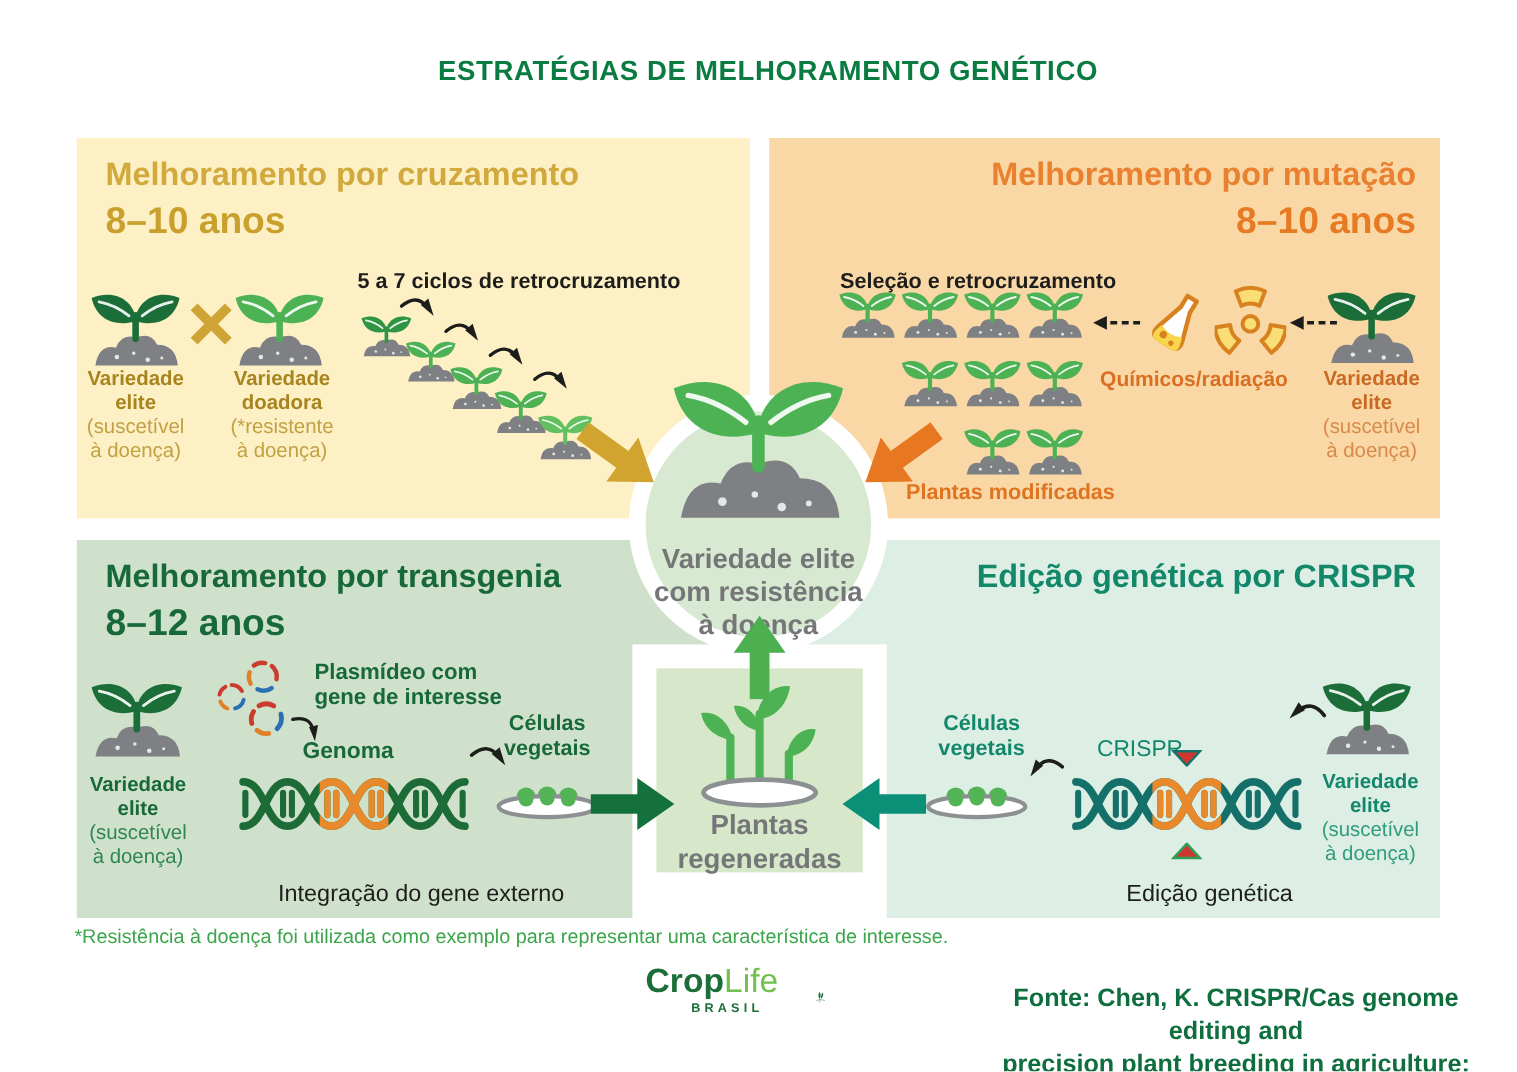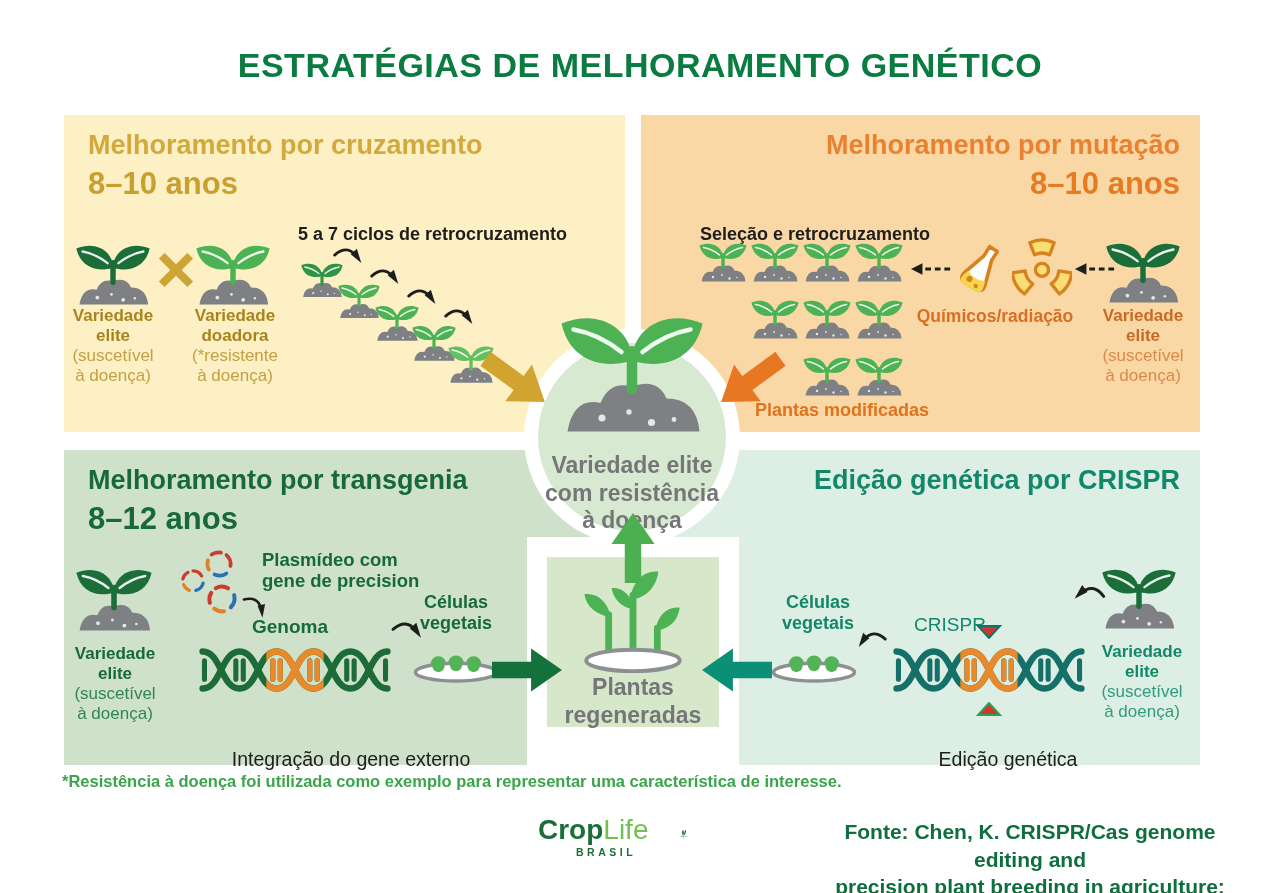--- a/index.html
+++ b/index.html
@@ -3,42 +3,42 @@
 <meta charset="utf-8">
 <style>
   html,body{margin:0;padding:0;background:#fff;}
   .page{position:relative;width:1264px;height:893px;overflow:hidden;background:#fff;
         font-family:"Liberation Sans","DejaVu Sans",sans-serif;}
   .abs{position:absolute;}
   .pre{white-space:pre-line;}
   .ctr{text-align:center;}
   .rgt{text-align:right;}
 
-  .title{left:16px;right:0;top:46px;text-align:center;font-size:34px;font-weight:800;
+  .title{left:16px;right:0;top:46px;text-align:center;font-size:23px;font-weight:800;
          color:#0b7c41;letter-spacing:.5px;}
 
   .panel{position:absolute;z-index:0;}
   .panel.tl{left:64px;top:115px;width:561px;height:317px;background:#fcf0c4;}
   .panel.tr{left:641px;top:115px;width:559px;height:317px;background:#f9d8a5;}
   .panel.bl{left:64px;top:450px;width:561px;height:315px;background:#cfe1ca;}
   .panel.br{left:641px;top:450px;width:559px;height:315px;background:#ddeee5;}
 
   .qhead{font-size:27px;font-weight:600;line-height:1.05;text-align:right;}
   .qyears{font-size:31px;font-weight:800;}
   .tl-head{left:88px;top:131px;color:#d2a93c;}
   .tl-years{left:88px;top:166px;color:#c9a02e;}
   .tr-head{left:660px;top:131px;width:520px;color:#ea8130;}
   .tr-years{left:660px;top:166px;width:520px;color:#e67b23;}
   .bl-head{left:88px;top:466px;color:#17693a;}
   .bl-years{left:88px;top:501px;color:#17693a;}
   .br-head{left:660px;top:466px;width:520px;color:#12876a;}
   .br-years{left:660px;top:501px;width:520px;color:#12876a;}
 
   .note{font-size:18px;font-weight:600;color:#1d1d1b;margin-top:21px;}
-  .smallcap{font-size:19.5px;font-weight:500;color:#1d1d1b;margin-top:14px;}
+  .smallcap{font-size:19.5px;font-weight:500;color:#1d1d1b;}
 
   .plantlab{font-size:17px;line-height:1.18;text-align:center;}
   .plantlab .nm{font-weight:800;display:block;}
   .plantlab .cond{font-weight:500;display:block;}
 
   .gold-nm{color:#a8841f;} .gold-cond{color:#c3a044;}
   .org-nm{color:#c96a24;} .org-cond{color:#d98a4a;}
   .grn-nm{color:#17693a;} .grn-cond{color:#2f8653;}
   .tea-nm{color:#12876a;} .tea-cond{color:#2f9c7d;}
 
@@ -53,24 +53,24 @@
   .circle-label{left:532px;top:452px;width:200px;z-index:3;font-size:23px;font-weight:700;
                 color:#747678;line-height:1.2;}
   .sq-outer{left:527px;top:537px;width:212px;height:228px;background:#fff;z-index:1;}
   .sq-inner{left:547px;top:557px;width:172px;height:170px;background:#d7e8ca;z-index:1;}
   .sq-label{left:527px;top:674px;width:212px;z-index:3;font-size:23px;font-weight:700;
             color:#747678;line-height:1.2;}
 
   .icon{display:block;}
   .z3{z-index:3;} .z4{z-index:4;}
 
-  .footnote{left:62px;top:772px;font-size:16.5px;font-weight:700;color:#3aa54a;}
+  .footnote{left:62px;top:772px;font-size:16.5px;font-weight:400;color:#3aa54a;}
   .source{left:835px;top:818px;width:390px;font-size:21px;font-weight:700;
           color:#0f6e3e;line-height:1.32;text-align:center;}
-  .logo{left:538px;top:804px;width:150px;height:66px;display:flex;align-items:center;gap:28px;}
+  .logo{left:538px;top:804px;width:150px;height:66px;display:flex;align-items:flex-start;gap:28px;}
   .logo-text{line-height:1;}
   .logo-row{font-size:28px;}
   .logo-crop{color:#1b6e38;font-weight:600;}
   .logo-life{color:#72c14e;font-weight:500;}
   .logo-brasil{font-size:10.5px;letter-spacing:3.5px;color:#1b6e38;font-weight:700;
                margin-top:3px;margin-left:38px;}
 </style>
 </head>
 <body>
 
@@ -318,21 +318,21 @@
   <svg class="abs icon z3" style="left:180px;top:568px;width:26px;height:26px;">
       <use href="#sym-plasmid"></use>
     </svg>
   <svg class="abs icon z3" style="left:204px;top:549px;width:30px;height:30px;transform:rotate(40deg);">
       <use href="#sym-plasmid"></use>
     </svg>
   <svg class="abs icon z3" style="left:206px;top:583px;width:32px;height:32px;transform:rotate(-30deg);">
       <use href="#sym-plasmid"></use>
     </svg>
   <div class="abs green-lab pre z3" style="left:262px;top:549px;font-size:18.5px;">Plasmídeo com
-gene de precision</div>
+gene de interesse</div>
   <svg class="abs icon z3" style="left:238px;top:596px;width:30px;height:26px;transform:rotate(28deg);">
       <use href="#sym-carrow"></use>
     </svg>
   <div class="abs green-lab z3" style="left:252px;top:616px;font-size:19px;">Genoma</div>
 
   <svg class="abs icon z3" style="left:198px;top:640px;width:194px;height:60px;--dna-end:#1d6c38;--dna-mid:#e8892b;">
       <use href="#sym-dna"></use>
     </svg>
   <svg class="abs icon z3" style="left:390px;top:620px;width:34px;height:28px;">
       <use href="#sym-carrow"></use>

